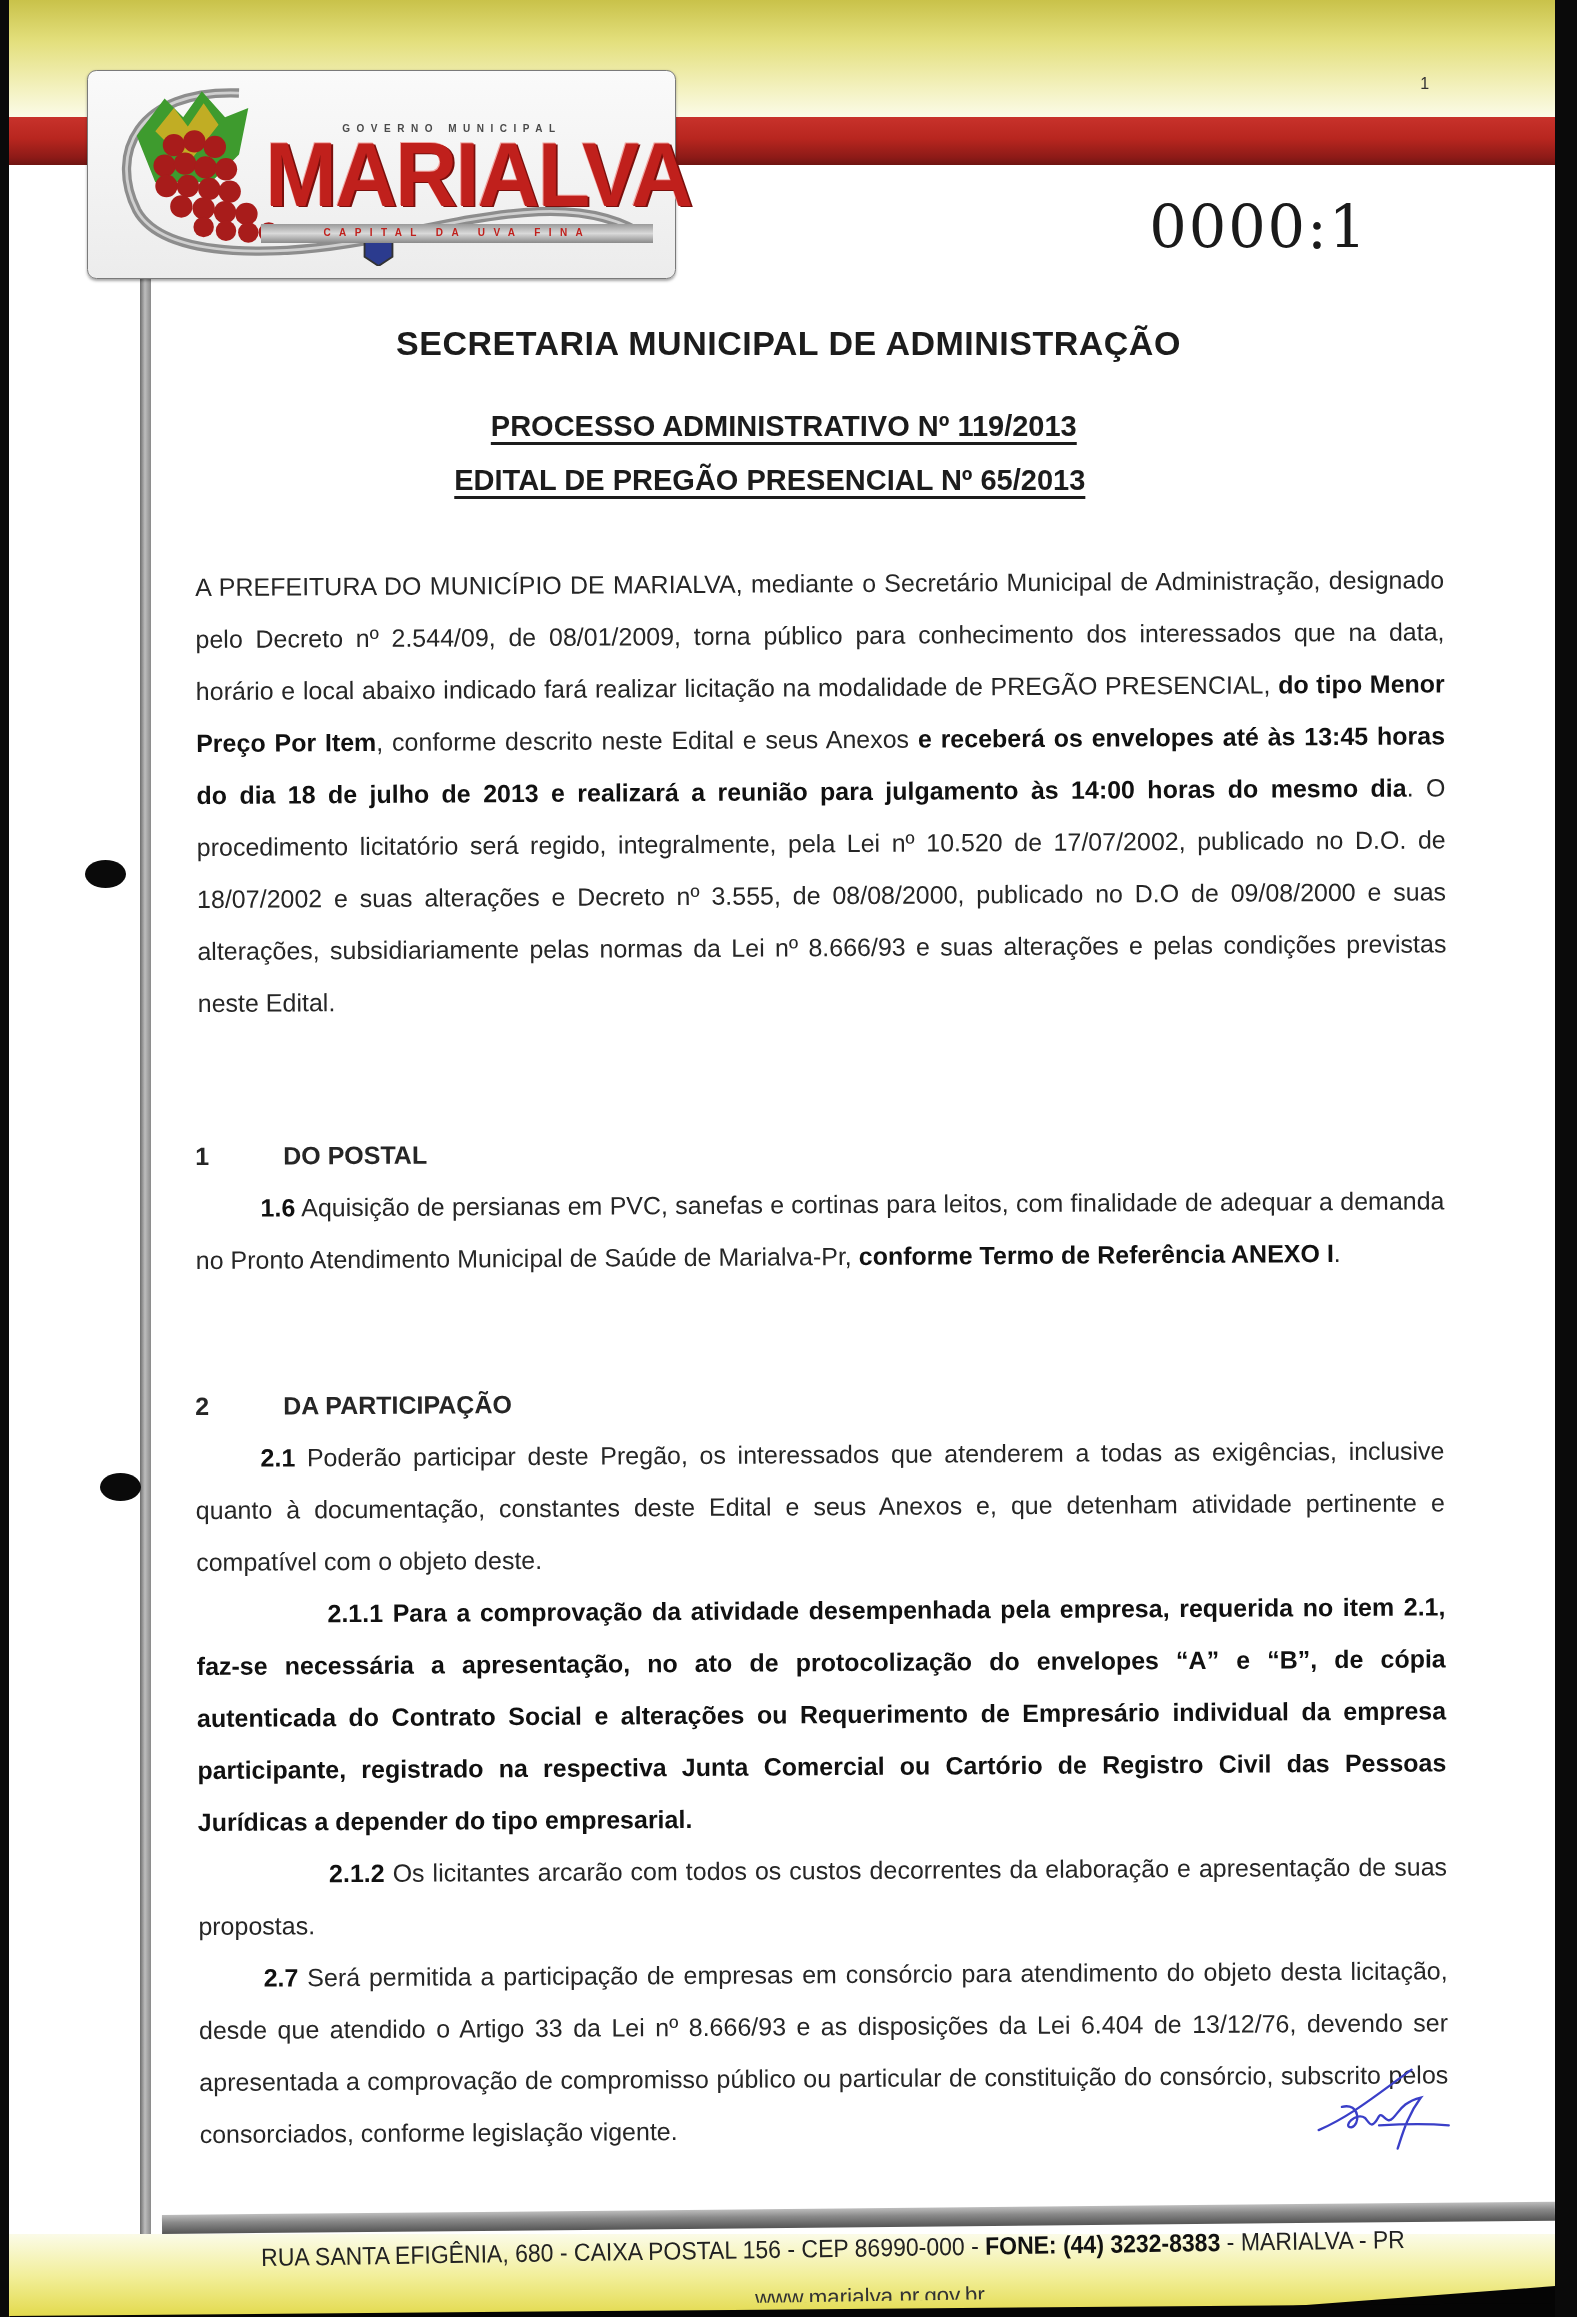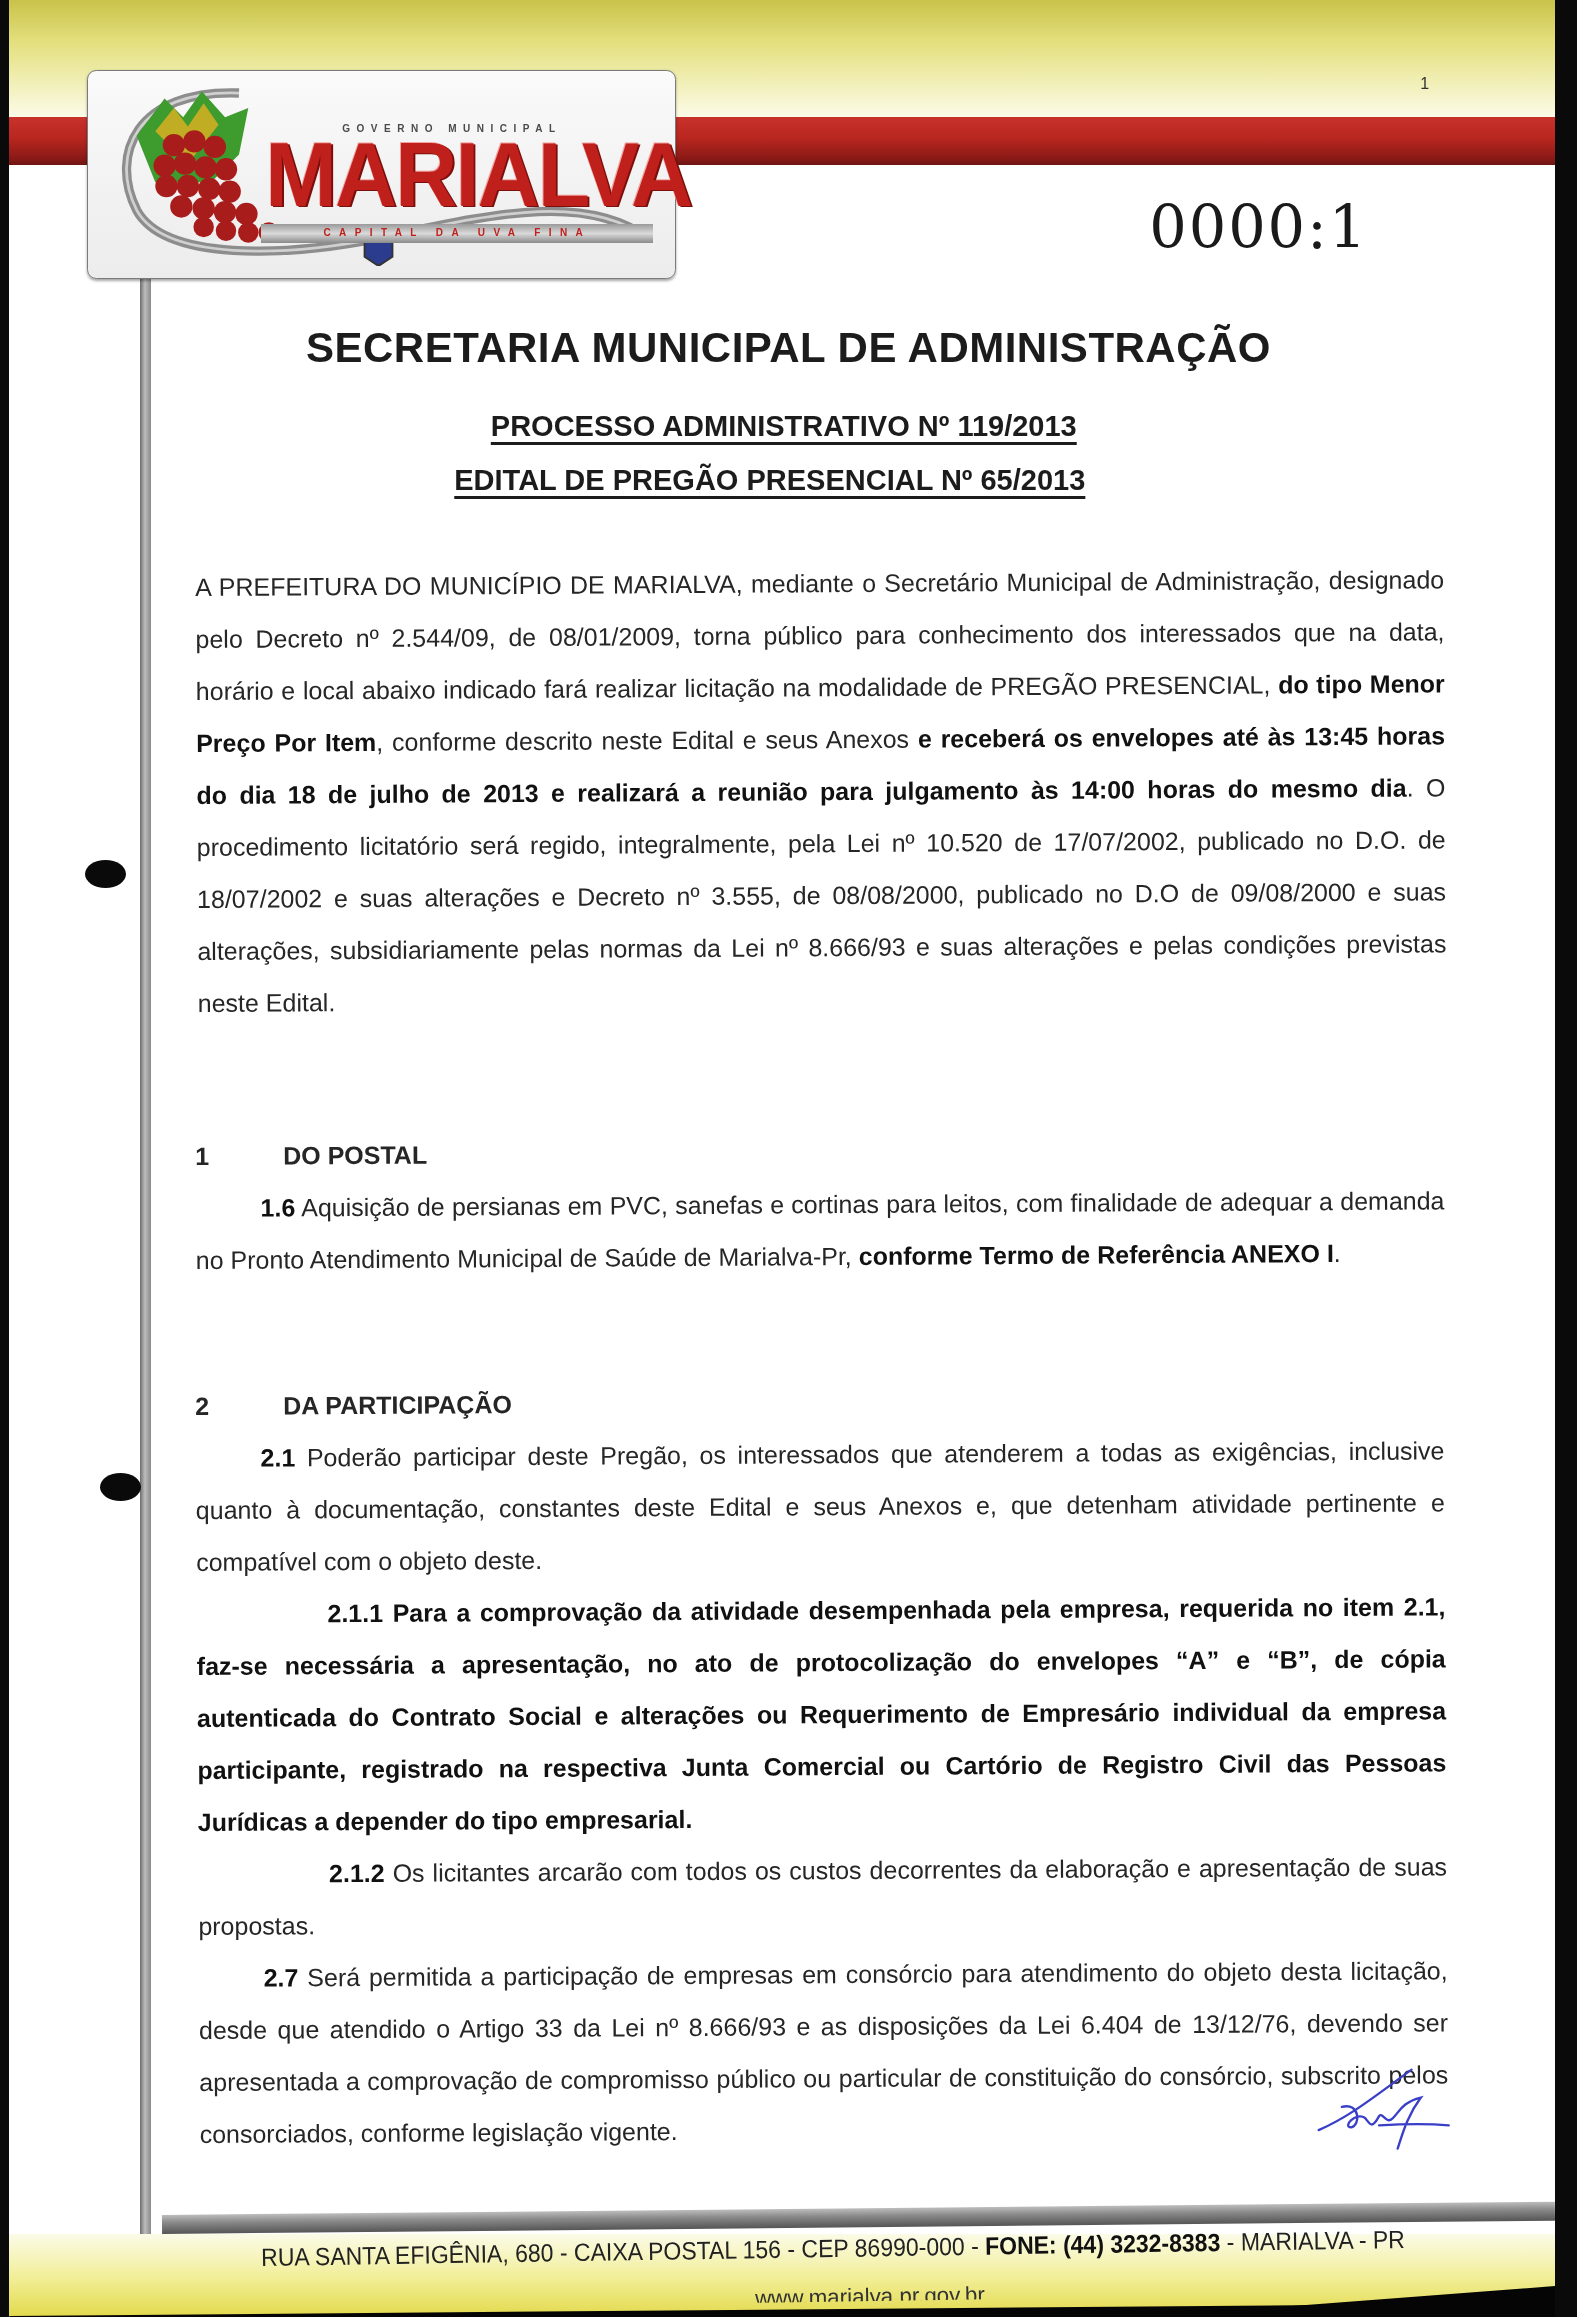--- a/index.html
+++ b/index.html
@@ -72,21 +72,21 @@
     position:absolute; left:1112px; top:193px; font-family:"DejaVu Serif", serif;
     font-size:59px; color:#1a1a1a; letter-spacing:1.9px;margin-left:28px;
   }
   .page-num {
     position:absolute; left:1411px; top:75px; font-size:16px; color:#333;
   }
   .heading {
     position:absolute; left:0; width:1577px; text-align:center;
     font-weight:bold;
   }
-  .h-secretaria { top:324px; font-size:42px; letter-spacing:0.5px; left:-9.3px; }
+  .h-secretaria { top:324px; font-size:34px; letter-spacing:0.5px; left:-9.3px; }
   .h-processo, .h-edital {
     font-size:29px; text-decoration:underline; text-decoration-thickness:2.8px;
     text-underline-offset:5.6px;
   }
   .h-processo { top:410px; left:-14px; }
   .h-edital { top:464px; left:-28px; }
   .body-text {
     position:absolute; left:186px; width:1249px; font-size:25px; line-height:52px;
     text-align:justify; text-align-last:left; color:#262626;
     transform:rotate(-0.35deg); transform-origin:left top;

